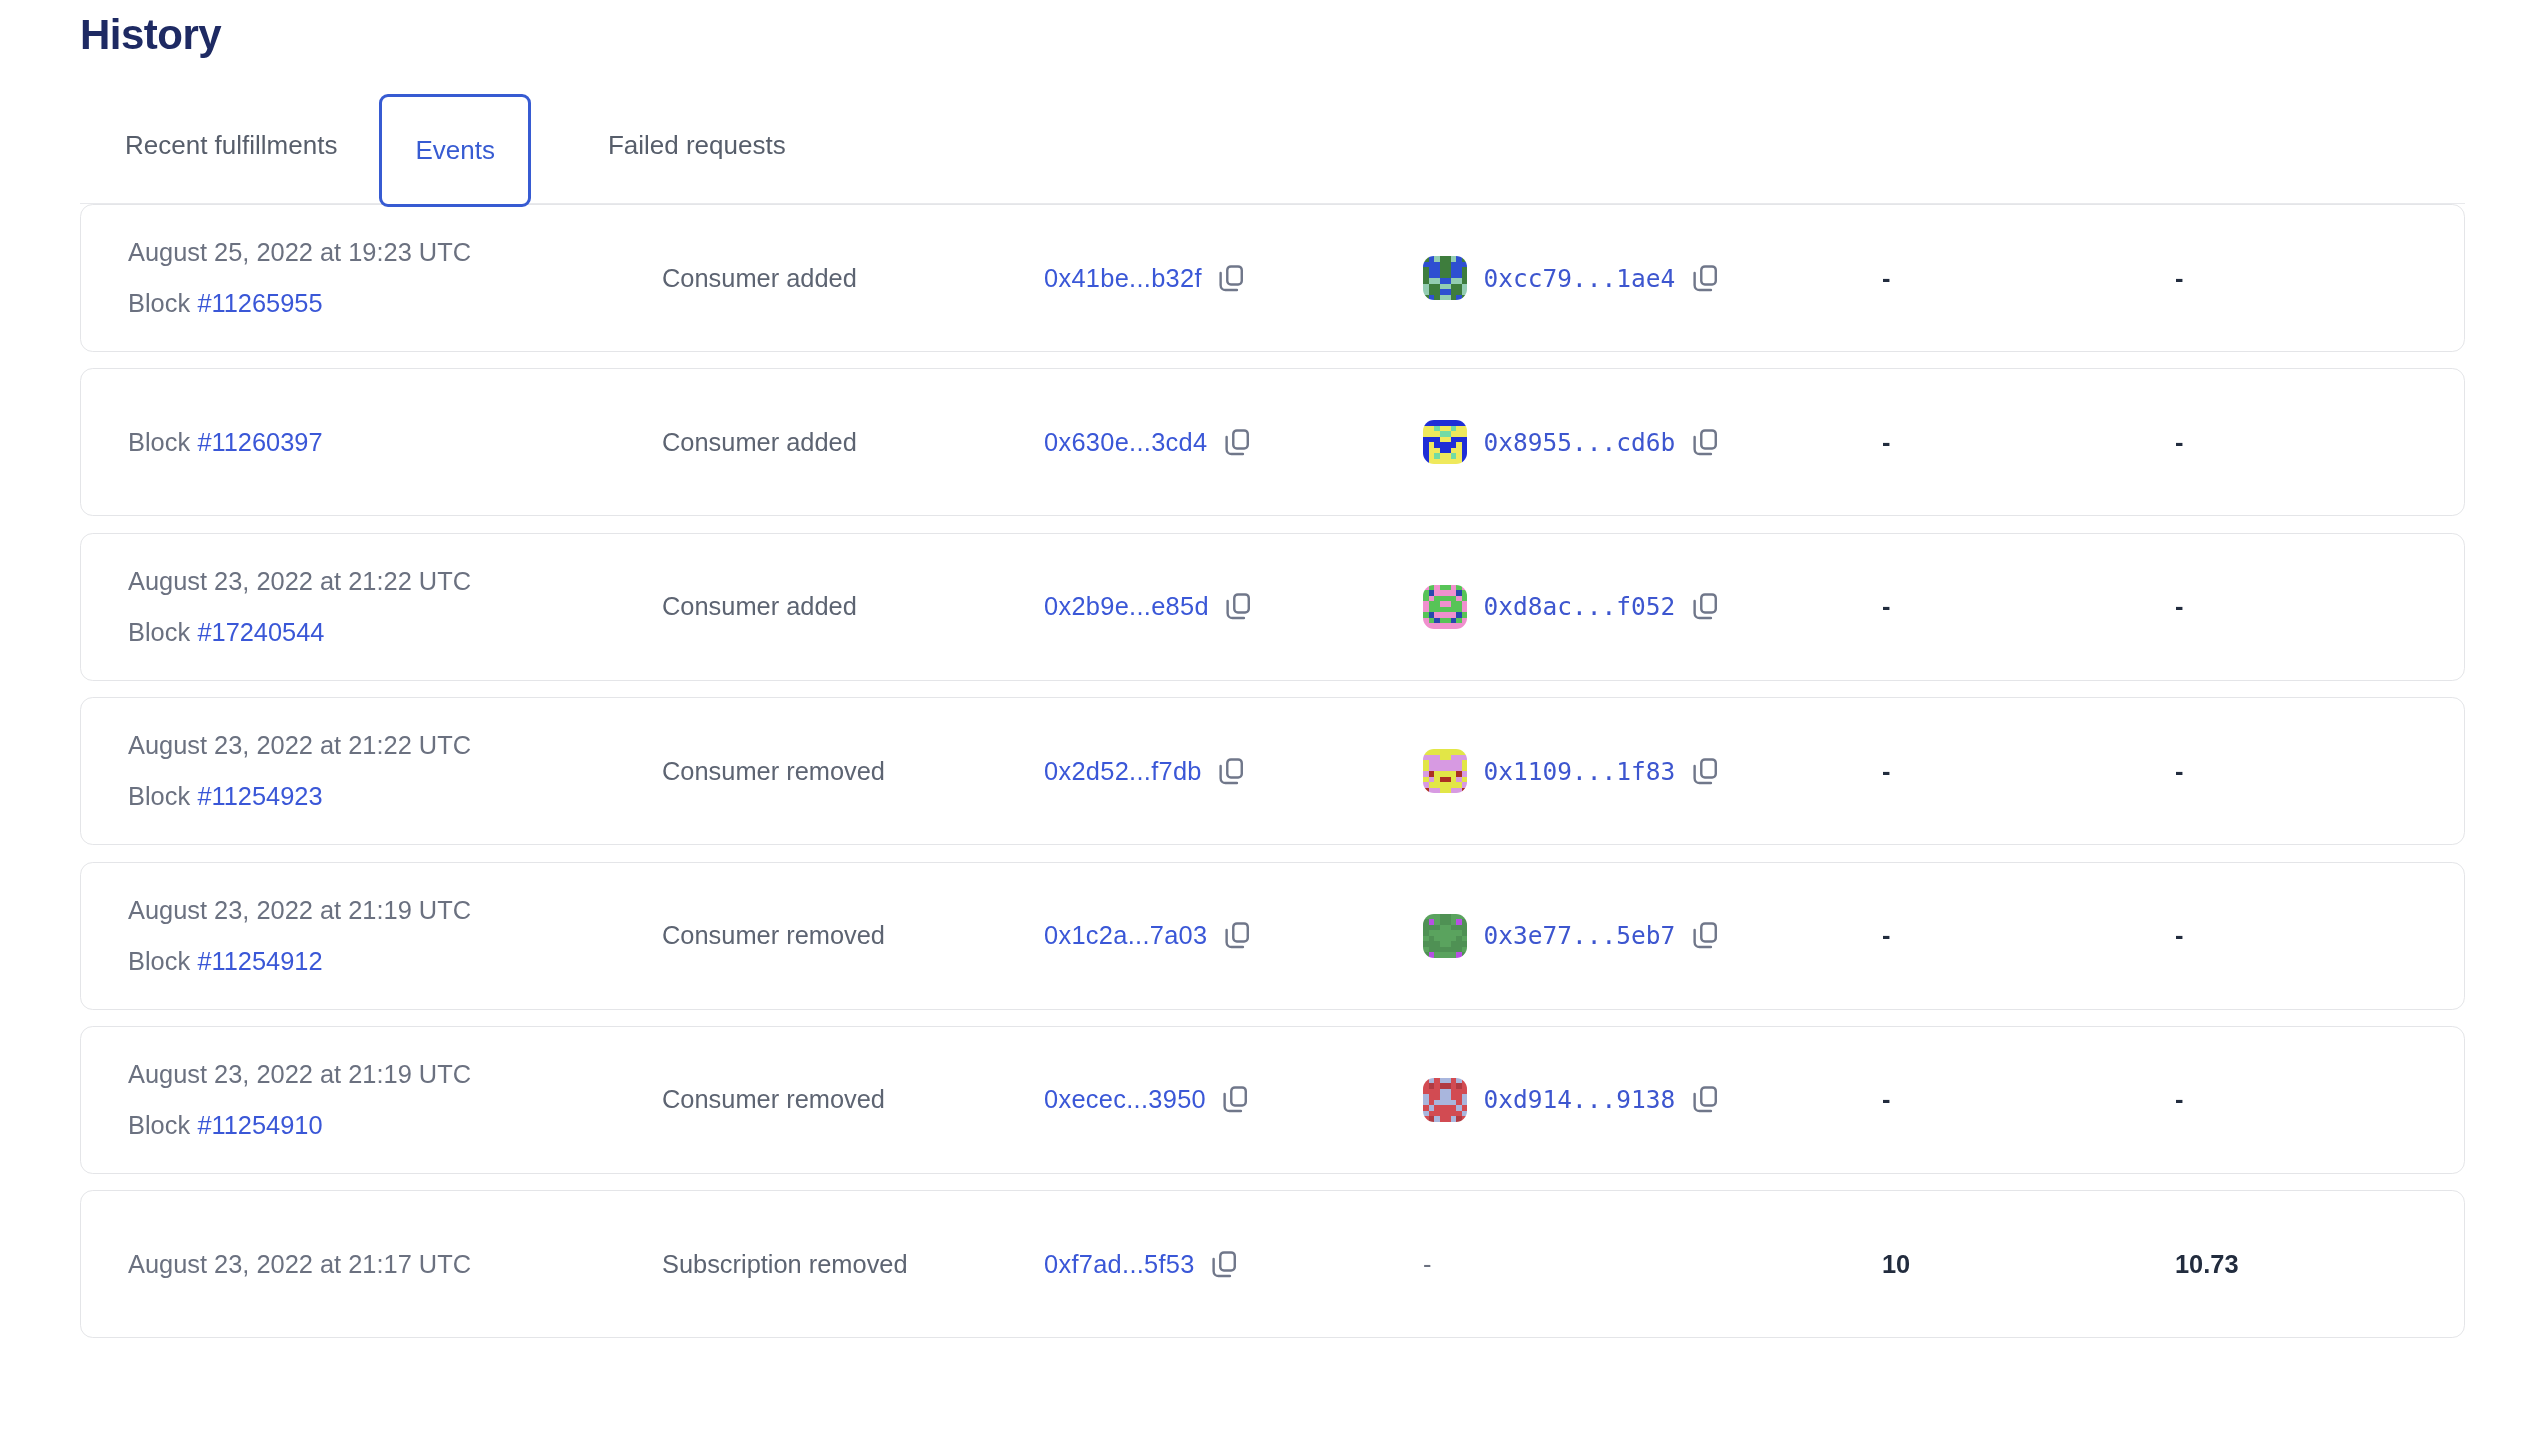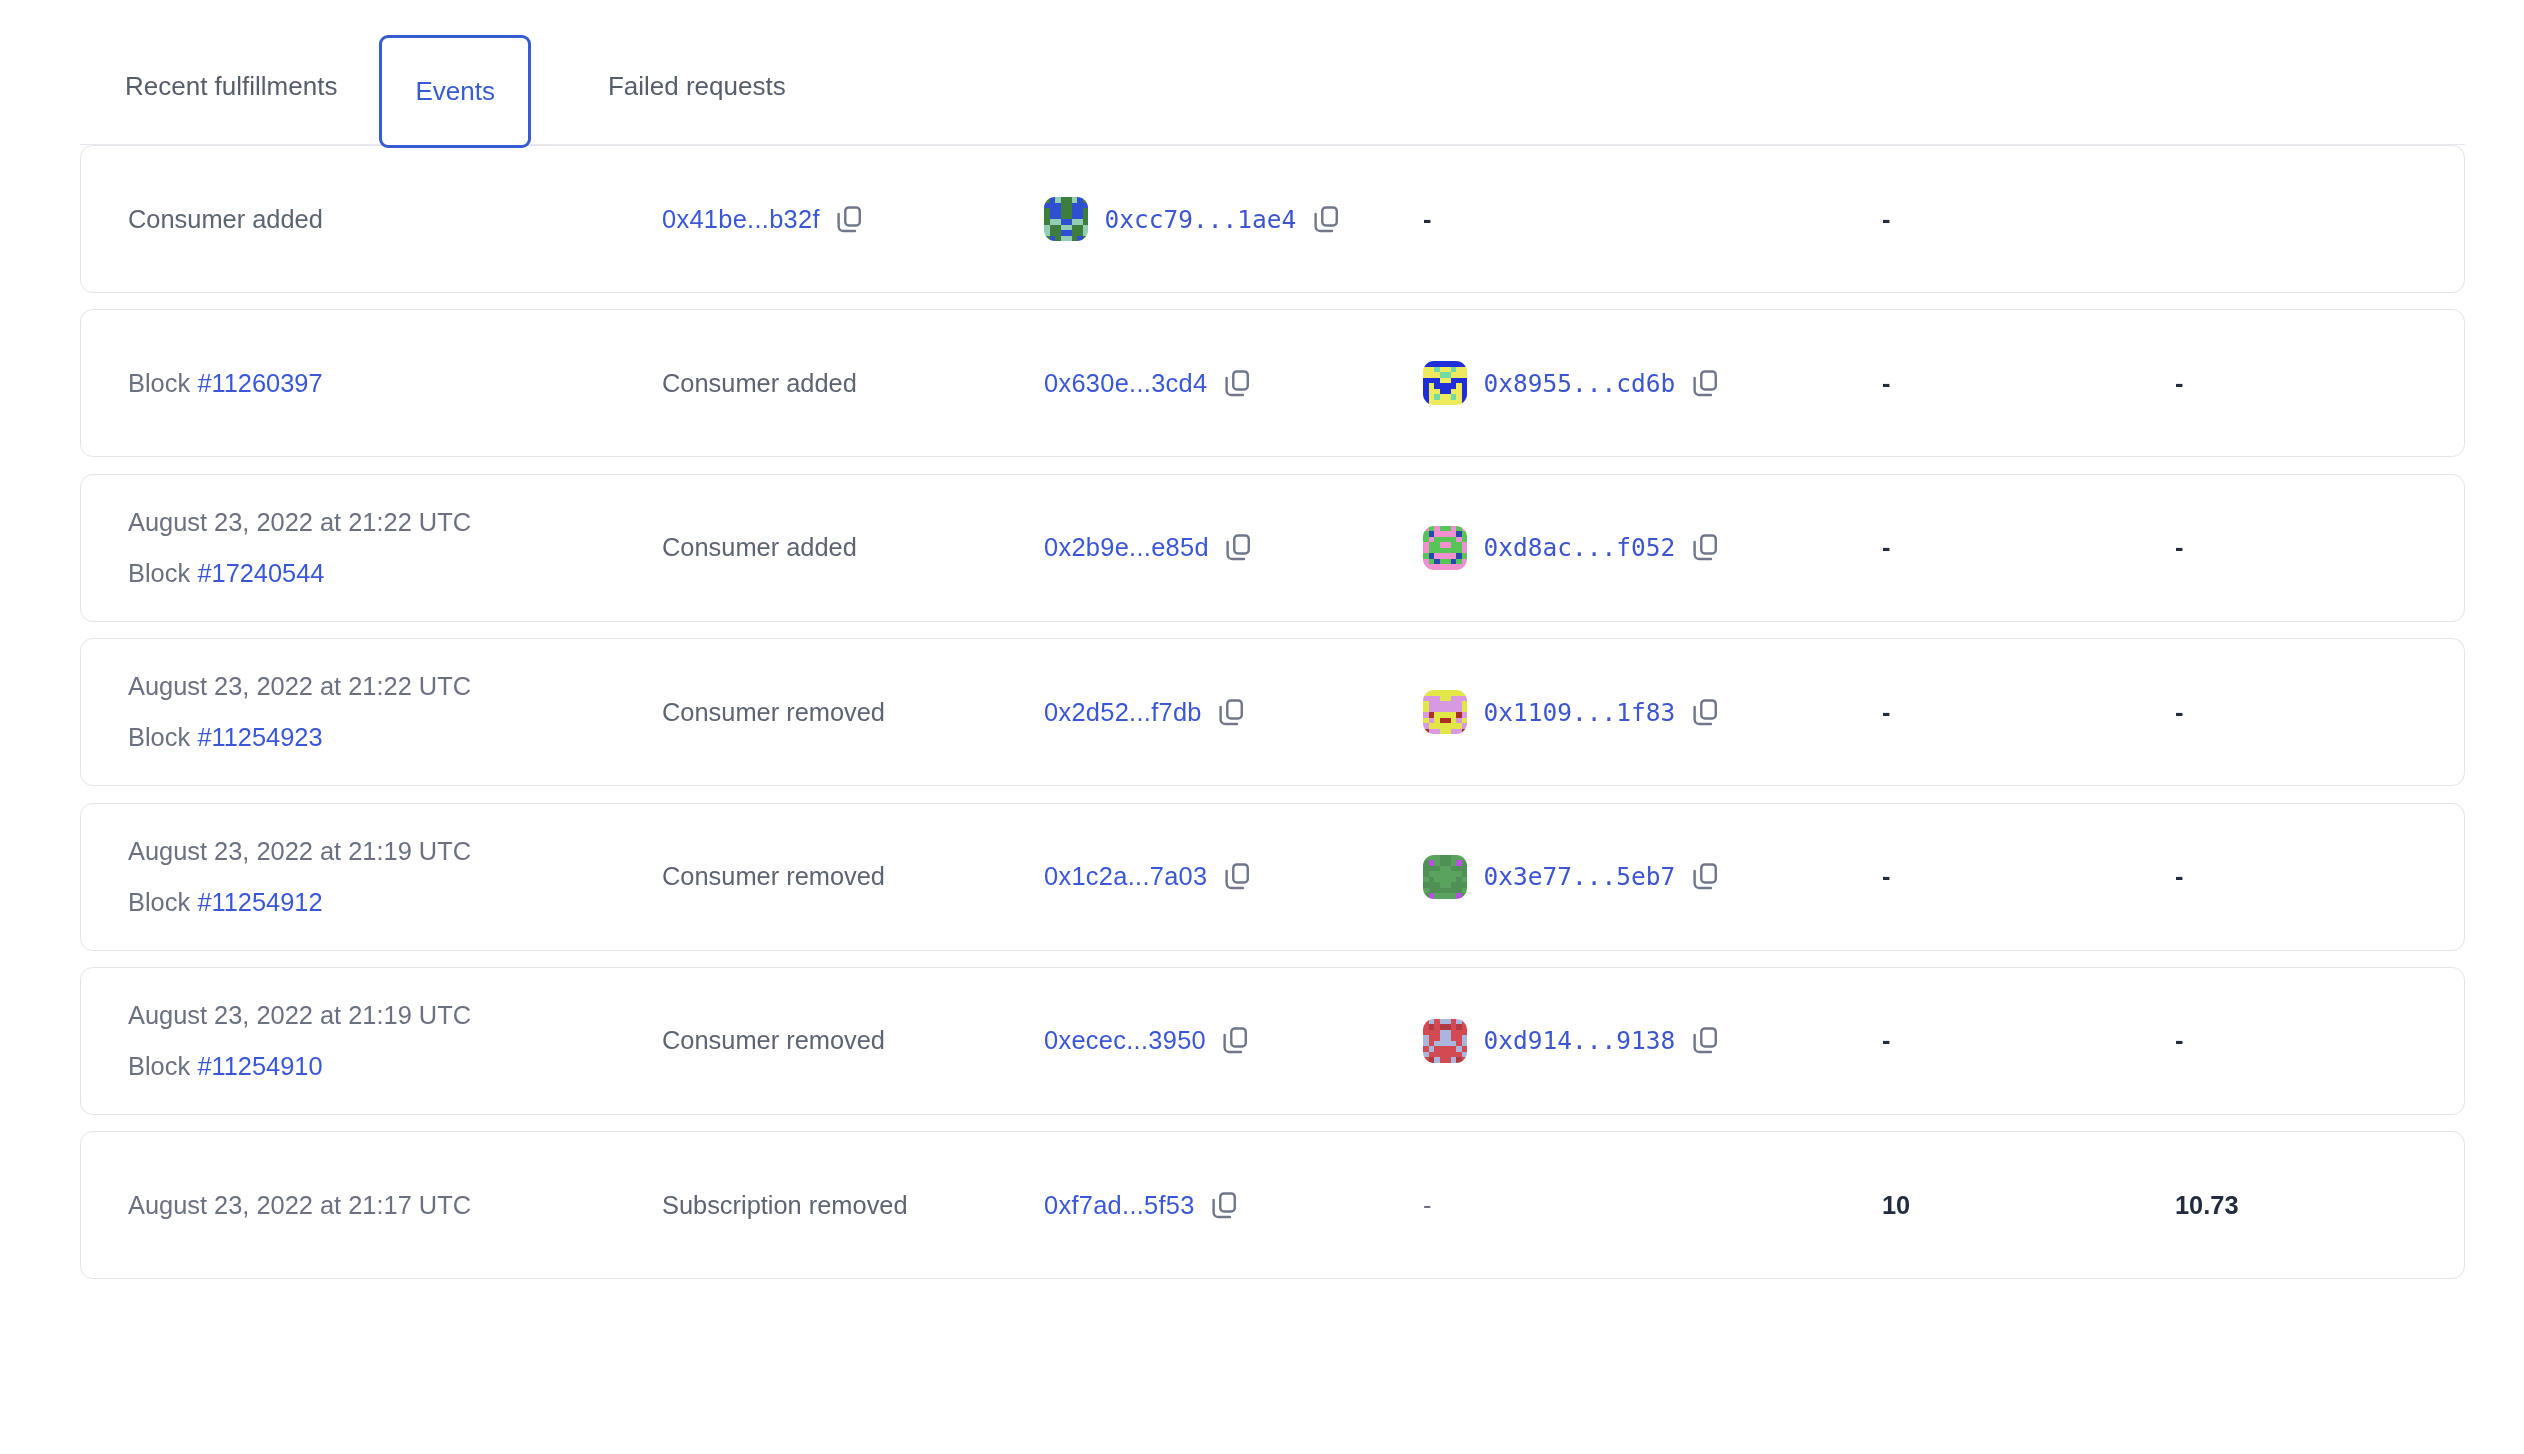--- a/index.html
+++ b/index.html
@@ -117,30 +117,37 @@
     color: #6b7180;
     cursor: default;
   }
 
   .amount-cell, .balance-cell { font-size: 25.4px; font-weight: 700; color: #222c3e; }
 </style>
 </head>
 <body>
 
 <div class="content">
+  <h1 class="page-title">History</h1>
 
   <div class="tabs">
     <div class="tab">Recent fulfillments</div>
     <div class="tab tab-active">Events</div>
     <div class="tab">Failed requests</div>
   </div>
 
 
   <div id="rows-host">
       <div class="row-card grid-cols">
+    <div class="time-cell">
+      <div class="date">August 25, 2022 at 19:23 UTC</div>
+      <div class="block-line">
+        <span>Block</span><a class="block-link">#11265955</a>
+      </div>
+    </div>
     <div class="event-cell">Consumer added</div>
     <div class="tx-cell">
       <a class="tx-link">0x41be...b32f</a>
       <span class="copy-btn">
         <svg width="27" height="29" viewBox="0 0 22 24" fill="none" stroke="#70778a" stroke-width="2" stroke-linecap="round" stroke-linejoin="round">
           <rect x="7.5" y="2" width="12" height="15" rx="3"></rect>
           <path d="M15.5 21.5H6a4 4 0 0 1-4-4V7.5"></path>
         </svg>
       </span>
     </div>

